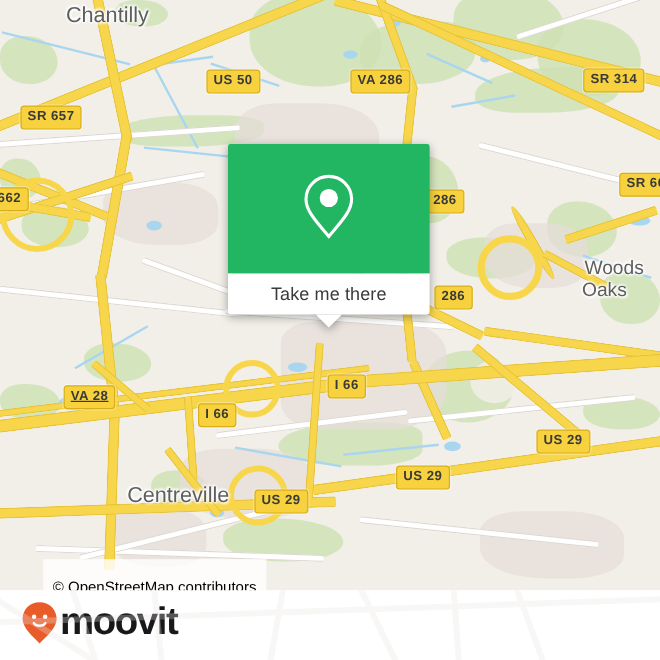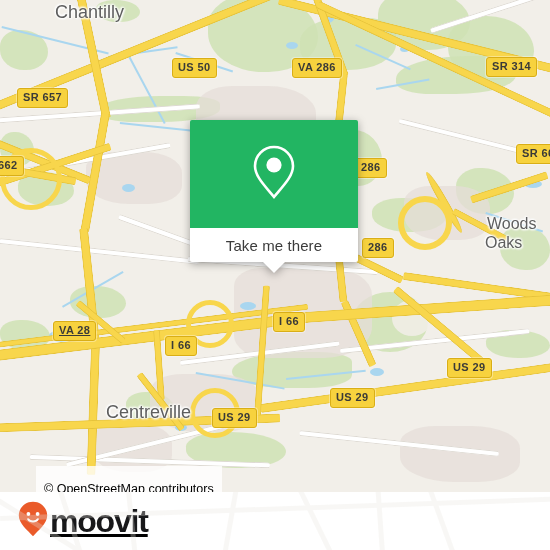--- a/index.html
+++ b/index.html
@@ -71,21 +71,21 @@
   }
 
   
   #footer{
     position:absolute;left:0;top:492px;width:550px;height:58px;
     background:#ffffff;display:flex;align-items:center;
     justify-content:space-between;padding:0 14px 0 18px;
     box-sizing:border-box;
   }
   #footer-title{font-size:17px;color:#2f2f2f;white-space:nowrap;letter-spacing:.1px;}
-  #brand{display:flex;align-items:center;gap:2px;text-decoration:underline;}
+  #brand{display:flex;align-items:flex-start;gap:2px;}
   #brand-word{font-size:32px;line-height:32px;color:#18181a;font-weight:bold;letter-spacing:-1.2px;}
   
   #footer-ghost{
     position:absolute;left:0;top:0;width:550px;height:58px;overflow:hidden;opacity:.30;pointer-events:none;
   }
   #footer-ghost .gl{position:absolute;background:#e9e6e0;transform-origin:0 0;}
 </style>
 </head>
 <body>
 

